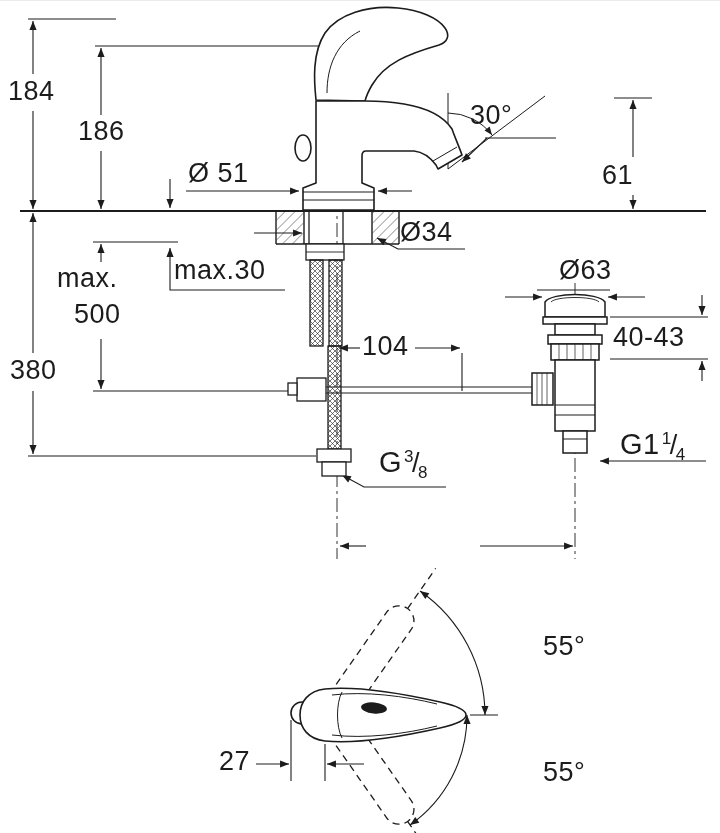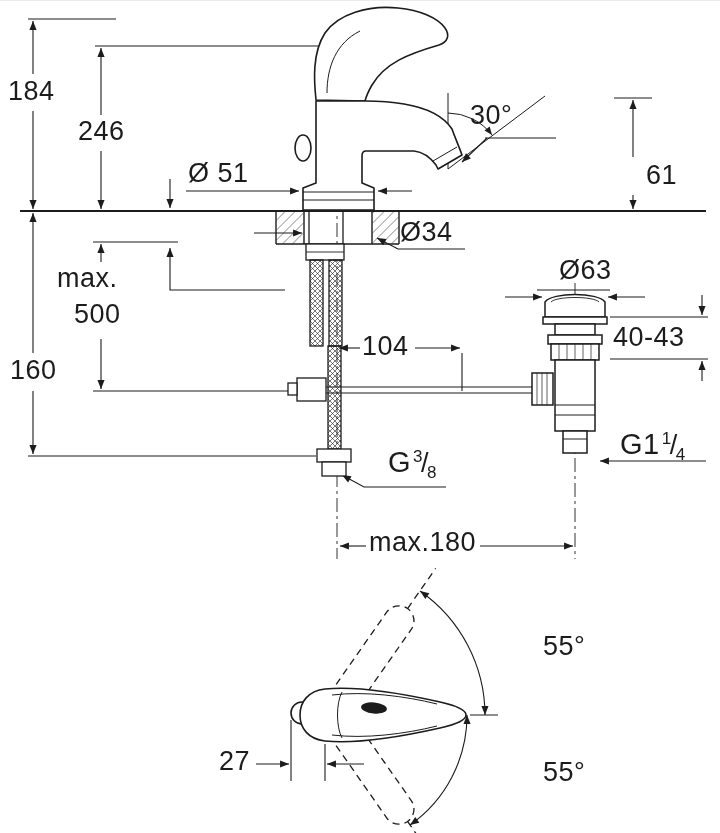--- a/index.html
+++ b/index.html
@@ -175,38 +175,38 @@
     <path d="M332,734 C365,738 405,733 437,725" stroke-width="1"></path>
     <path d="M342,691 C336,702 336,726 342,737" stroke-width="1"></path>
     <ellipse cx="374" cy="707" rx="13" ry="5.5" fill="#1c1c1c" stroke="none" transform="rotate(6 374 707)"></ellipse>
     <line x1="470" y1="714" x2="498" y2="714" stroke-width="1"></line>
     <path d="M485,714 A152,152 0 0 0 420,590" stroke-width="1.1" marker-start="url(#arr)" marker-end="url(#arr)"></path>
     <path d="M467,714 A134,134 0 0 1 410,824" stroke-width="1.1" marker-start="url(#arr)" marker-end="url(#arr)"></path>
   </g>
 </svg>
 
 <div class="lbl" style="left:8px;top:76px">184</div>
-<div class="lbl" style="left:78px;top:116px">246</div>
+<div class="lbl" style="left:78px;top:116px">186</div>
 <div class="lbl" style="left:188px;top:158px">Ø 51</div>
 <div class="lbl" style="left:470px;top:100px">30°</div>
-<div class="lbl" style="left:646px;top:160px">61</div>
+<div class="lbl" style="left:602px;top:160px">61</div>
 <div class="lbl" style="left:400px;top:217px">Ø34</div>
+<div class="lbl" style="left:174px;top:255px">max.30</div>
 <div class="lbl" style="left:57px;top:263px">max.</div>
 <div class="lbl" style="left:74px;top:299px">500</div>
-<div class="lbl" style="left:10px;top:355px">160</div>
+<div class="lbl" style="left:10px;top:355px">380</div>
 <div class="lbl" style="left:362px;top:331px">104</div>
 <div class="lbl" style="left:559px;top:255px">Ø63</div>
 <div class="lbl" style="left:613px;top:322px">40-43</div>
 
-<div class="lbl thread" style="left:388px;top:446px">
+<div class="lbl thread" style="left:379px;top:446px">
   <span>G</span><span class="sup">3</span><span class="slash">/</span><span class="sub">8</span>
 </div>
 
 <div class="lbl thread" style="left:620px;top:428px">
   <span>G1</span><span class="sup">1</span><span class="slash">/</span><span class="sub">4</span>
 </div>
 
-<div class="lbl" style="left:369px;top:527px">max.180</div>
 <div class="lbl" style="left:543px;top:631px">55°</div>
 <div class="lbl" style="left:219px;top:746px">27</div>
 <div class="lbl" style="left:543px;top:757px">55°</div>
 
 </div>
 
 </body></html>

